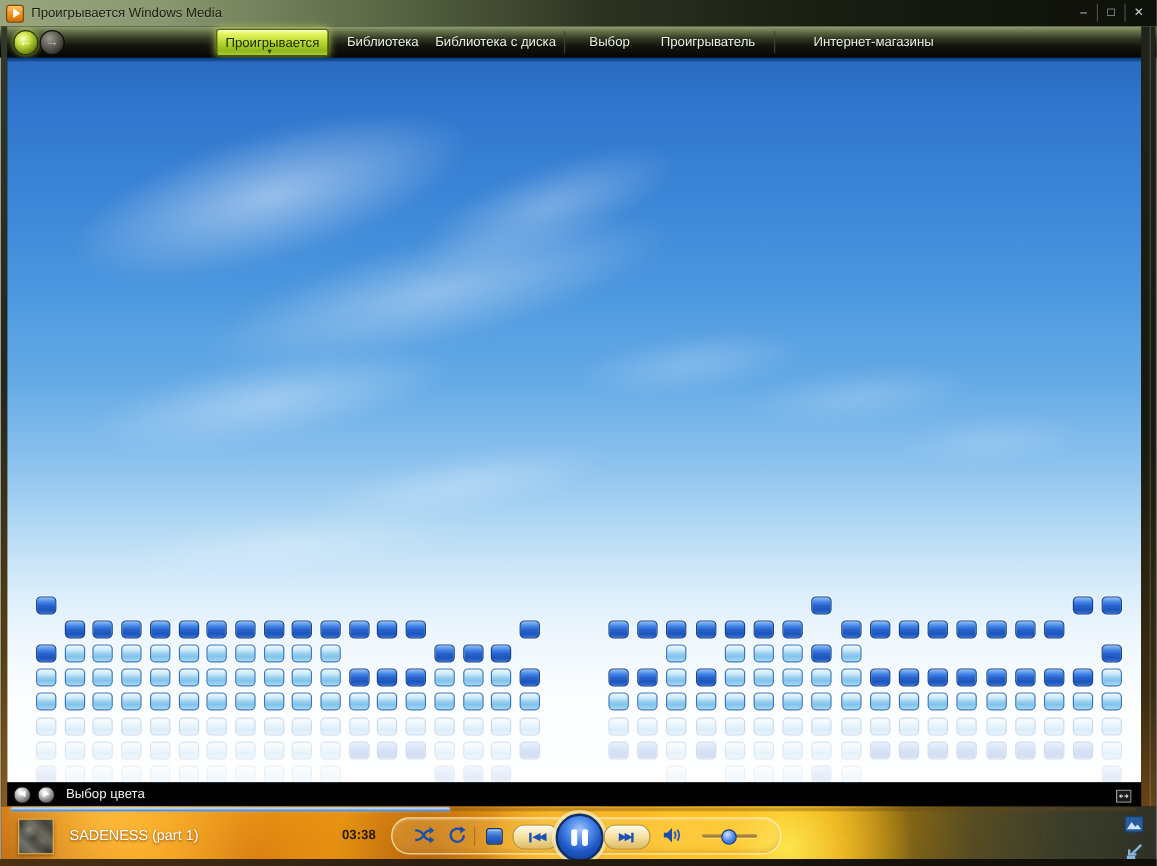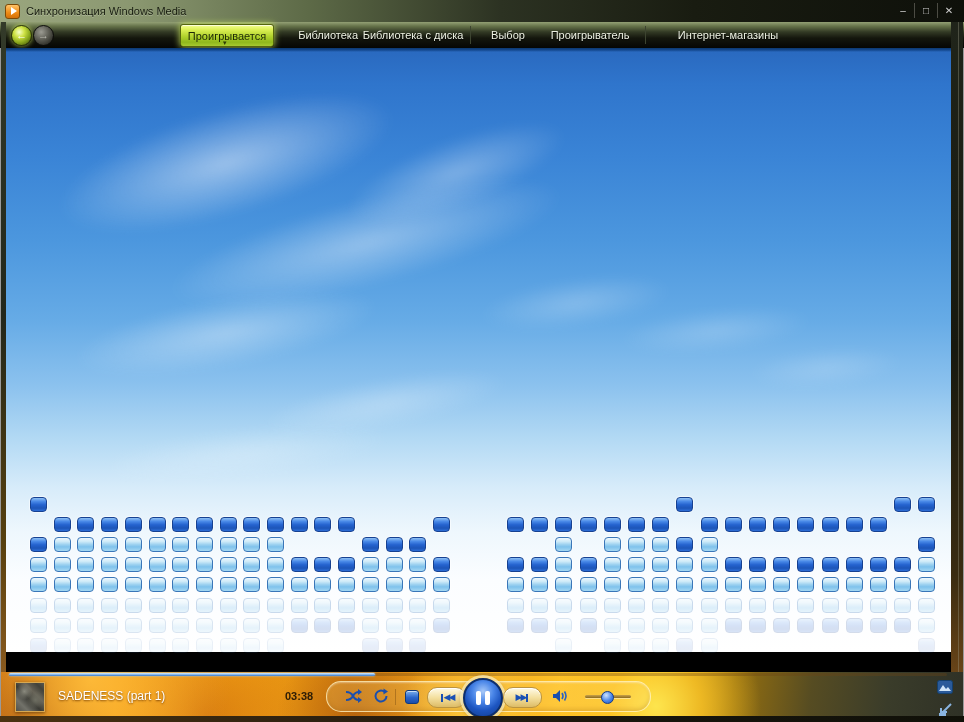--- a/index.html
+++ b/index.html
@@ -117,37 +117,37 @@
 </style>
 </head>
 <body>
 
 <div class="wmp">
 
   <div class="titlebar">
     <span class="app-icon">
         <i></i>
       </span>
-    <span class="title">Синхронизация Windows Media</span>
+    <span class="title">Проигрывается Windows Media</span>
     <div class="winbtns">
       <div class="winbtn">–</div>
       <div class="winbtn">□</div>
       <div class="winbtn">✕</div>
     </div>
   </div>
 
   <div class="toolbar">
     <div class="navbtn back">←</div>
     <div class="navbtn fwd">→</div>
     <div id="tabs">
         <div class="tab active" style="left: 180px; width: 92px;">
           <span>Проигрывается</span>
           <span class="chev">▾</span>
         </div>
-        <div class="tab" style="left: 280px; width: 78px; justify-content: flex-end;">
+        <div class="tab" style="left: 280px; width: 78px;">
           <span>Библиотека</span>
         </div>
         <div class="tab" style="left: 352px; width: 122px;">
           <span>Библиотека с диска</span>
         </div>
         <div class="tab" style="left: 480px; width: 56px;">
           <span>Выбор</span>
         </div>
         <div class="tab" style="left: 538px; width: 104px;">
           <span>Проигрыватель</span>
@@ -386,20 +386,33 @@
       <div class="blk dark" style="left: 894px; top: 618px; opacity: 0.18; box-shadow: none;"></div>
       <div class="blk light" style="left: 918px; top: 577px;"></div>
       <div class="blk light" style="left: 918px; top: 557px;"></div>
       <div class="blk dark" style="left: 918px; top: 537px;"></div>
       <div class="blk dark" style="left: 918px; top: 497px;"></div>
       <div class="blk light" style="left: 918px; top: 598px; opacity: 0.26; box-shadow: none;"></div>
       <div class="blk light" style="left: 918px; top: 618px; opacity: 0.18; box-shadow: none;"></div>
       <div class="blk dark" style="left: 918px; top: 638px; opacity: 0.1; box-shadow: none;"></div>
     </div>
 
+  <div class="colorbar">
+    <div class="cbtn"><span>◀</span></div>
+    <div class="cbtn"><span>▶</span></div>
+    <span class="lbl">Выбор цвета</span>
+    <div class="fsicon">
+      <svg width="13" height="11" viewBox="0 0 13 11">
+          <rect x="0.5" y="0.5" width="12" height="10" fill="#1a1a1a" stroke="#9a9a9a"></rect>
+          <path d="M3 5.5h3M10 5.5H7" stroke="#cfcfcf" stroke-width="1"></path>
+          <path d="M4.5 3.5 2.5 5.5 4.5 7.5z" fill="#cfcfcf"></path>
+          <path d="M8.5 3.5 10.5 5.5 8.5 7.5z" fill="#cfcfcf"></path>
+        </svg>
+    </div>
+  </div>
 
   <div class="controls">
     <div class="seek">
         <div class="fill" id="seekfill" style="width: 39%;"></div>
       </div>
     <div class="albumart"></div>
     <div class="tracktitle">SADENESS (part 1)</div>
     <div class="time">03:38</div>
 
     <div class="pill">

